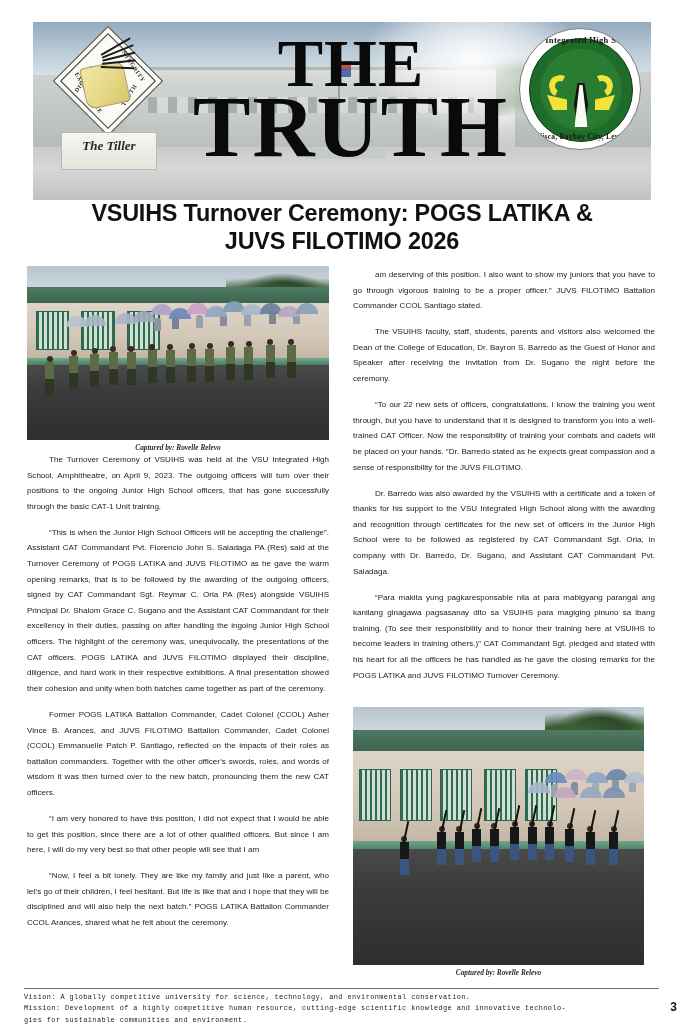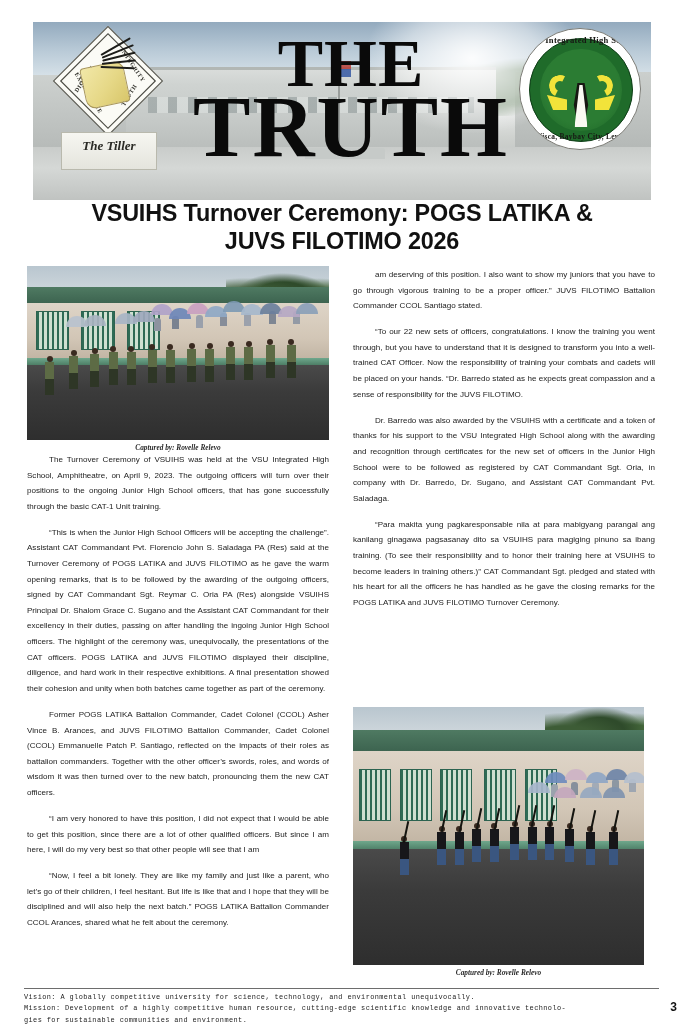--- a/index.html
+++ b/index.html
@@ -479,20 +479,21 @@
   <div class="col col-left" style="top:452px">
     <p class="art-p">The Turnover Ceremony of VSUIHS was held at the VSU Integrated High School, Amphitheatre, on April 9, 2023. The outgoing officers will turn over their positions to the ongoing Junior High School officers, that has gone successfully through the basic CAT-1 Unit training.</p>
     <p class="art-p">“This is when the Junior High School Officers will be accepting the challenge”. Assistant CAT Commandant Pvt. Florencio John S. Saladaga PA (Res) said at the Turnover Ceremony of POGS LATIKA and JUVS FILOTIMO as he gave the warm opening remarks, that is to be followed by the awarding of the outgoing officers, signed by CAT Commandant Sgt. Reymar C. Oria PA (Res) alongside VSUIHS Principal Dr. Shalom Grace C. Sugano and the Assistant CAT Commandant for their excellency in their duties, passing on after handling the ingoing Junior High School officers. The highlight of the ceremony was, unequivocally, the presentations of the CAT officers. POGS LATIKA and JUVS FILOTIMO displayed their discipline, diligence, and hard work in their respective exhibitions. A final presentation showed their cohesion and unity when both batches came together as part of the ceremony.</p>
     <p class="art-p">Former POGS LATIKA Battalion Commander, Cadet Colonel (CCOL) Asher Vince B. Arances, and JUVS FILOTIMO Battalion Commander, Cadet Colonel (CCOL) Emmanuelle Patch P. Santiago, reflected on the impacts of their roles as battalion commanders. Together with the other officer’s swords, roles, and words of wisdom it was then turned over to the new batch, pronouncing them the new CAT officers.</p>
     <p class="art-p">“I am very honored to have this position, I did not expect that I would be able to get this position, since there are a lot of other qualified officers. But since I am here, I will do my very best so that other people will see that I am</p>
     <p class="art-p">“Now, I feel a bit lonely. They are like my family and just like a parent, who let’s go of their children, I feel hesitant. But life is like that and I hope that they will be disciplined and will also help the next batch.” POGS LATIKA Battalion Commander CCOL Arances, shared what he felt about the ceremony.</p>
   </div>
 
   <div class="col col-right" style="top:267px">
     <p class="art-p">am deserving of this position. I also want to show my juniors that you have to go through vigorous training to be a proper officer.” JUVS FILOTIMO Battalion Commander CCOL Santiago stated.</p>
+    <p class="art-p">The VSUIHS faculty, staff, students, parents and visitors also welcomed the Dean of the College of Education, Dr. Bayron S. Barredo as the Guest of Honor and Speaker after receiving the invitation from Dr. Sugano the night before the ceremony.</p>
     <p class="art-p">“To our 22 new sets of officers, congratulations. I know the training you went through, but you have to understand that it is designed to transform you into a well-trained CAT Officer. Now the responsibility of training your combats and cadets will be placed on your hands. “Dr. Barredo stated as he expects great compassion and a sense of responsibility for the JUVS FILOTIMO.</p>
     <p class="art-p">Dr. Barredo was also awarded by the VSUIHS with a certificate and a token of thanks for his support to the VSU Integrated High School along with the awarding and recognition through certificates for the new set of officers in the Junior High School were to be followed as registered by CAT Commandant Sgt. Oria, in company with Dr. Barredo, Dr. Sugano, and Assistant CAT Commandant Pvt. Saladaga.</p>
     <p class="art-p">“Para makita yung pagkaresponsable nila at para mabigyang parangal ang kanilang ginagawa pagsasanay dito sa VSUIHS para magiging pinuno sa ibang training. (To see their responsibility and to honor their training here at VSUIHS to become leaders in training others.)” CAT Commandant Sgt. pledged and stated with his heart for all the officers he has handled as he gave the closing remarks for the POGS LATIKA and JUVS FILOTIMO Turnover Ceremony.</p>
   </div>
 
   <div class="photo photo-right">
     <div class="sc-sky" style="height:14%"></div>
     <div class="sc-trees" style="top:0;height:20%"></div>
     <div class="sc-roof" style="top:9%;height:8%"></div>
     <div class="sc-wall" style="top:17%;height:38%"></div>
@@ -586,19 +587,19 @@
           <div class="h"></div>
           <div class="t"></div>
           <div class="l"></div>
         </div>
       <div class="rifle" style="left:90%;top:40%"></div>
     </div>
   </div>
   <div class="caption cap-right">Captured by: Rovelle Relevo</div>
 
   <div class="footer">
-    <p>Vision: A globally competitive university for science, technology, and environmental unequivocally.</p>
+    <p>Vision: A globally competitive university for science, technology, and environmental conservation.</p>
     <p>Mission: Development of a highly competitive human resource, cutting-edge scientific knowledge and innovative technolo-</p>
     <p>gies for sustainable communities and environment.</p>
   </div>
   <div class="pageno">3</div>
 
 </div>
 
 </body></html>

